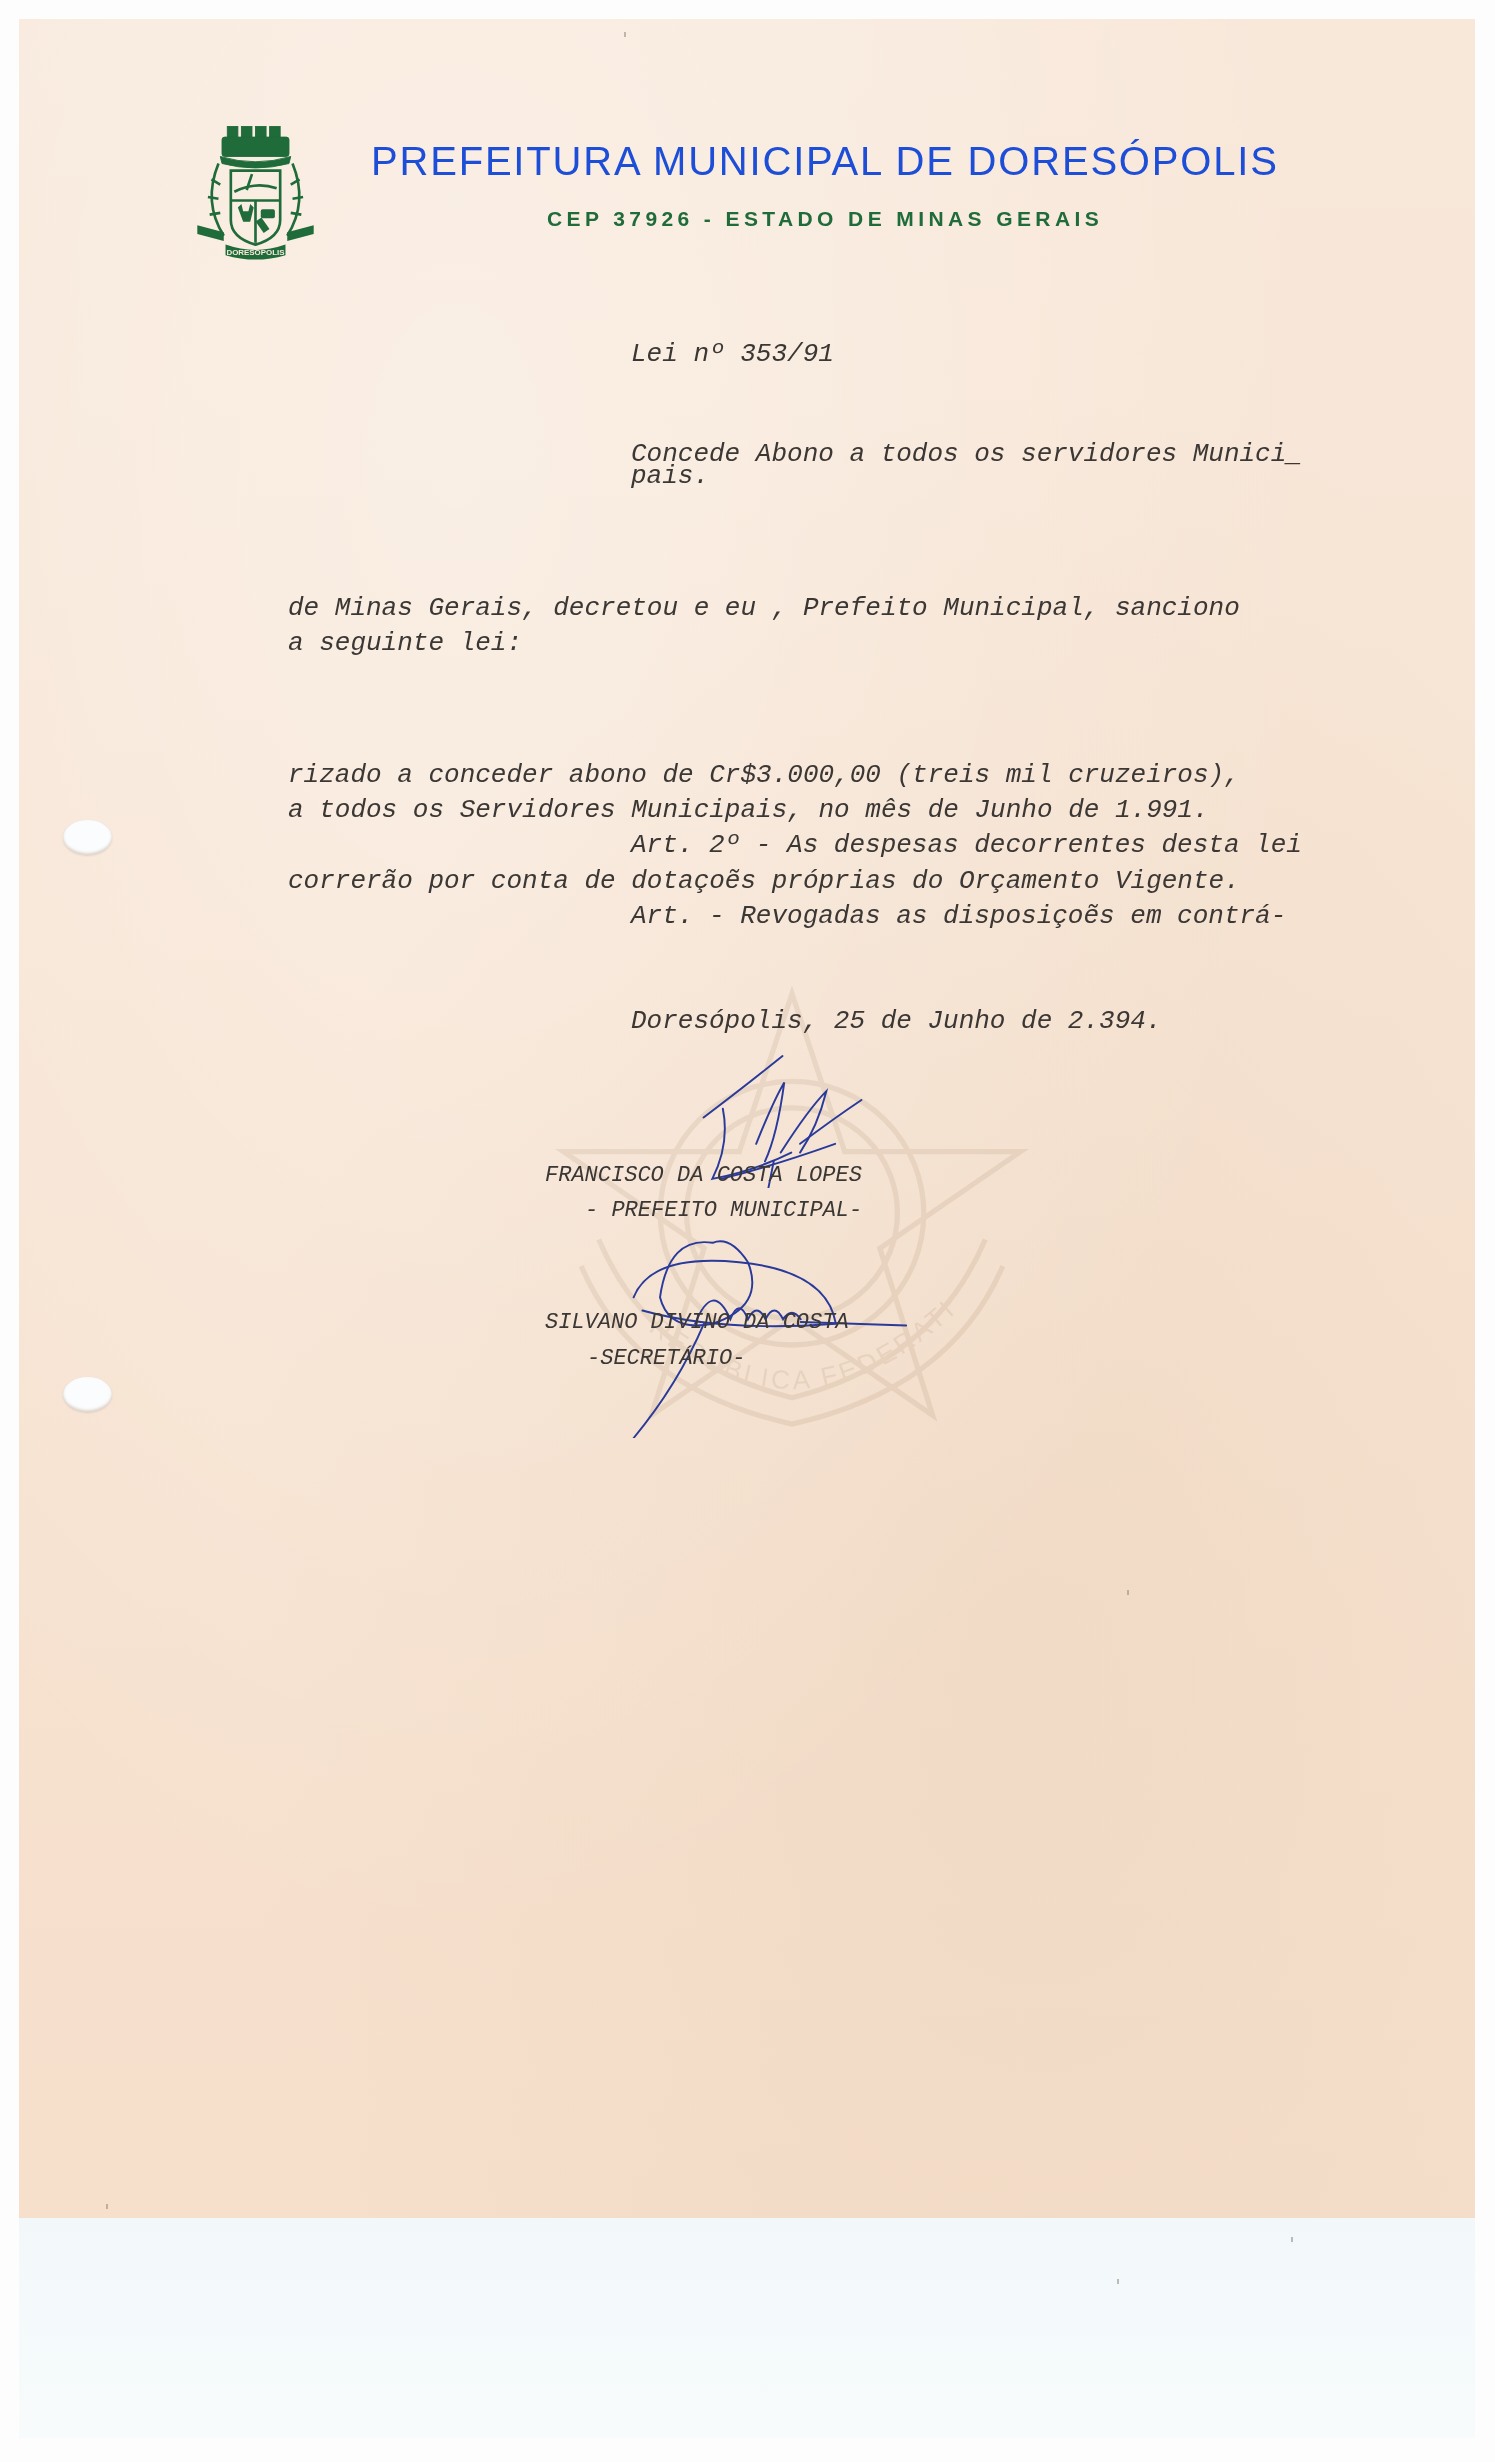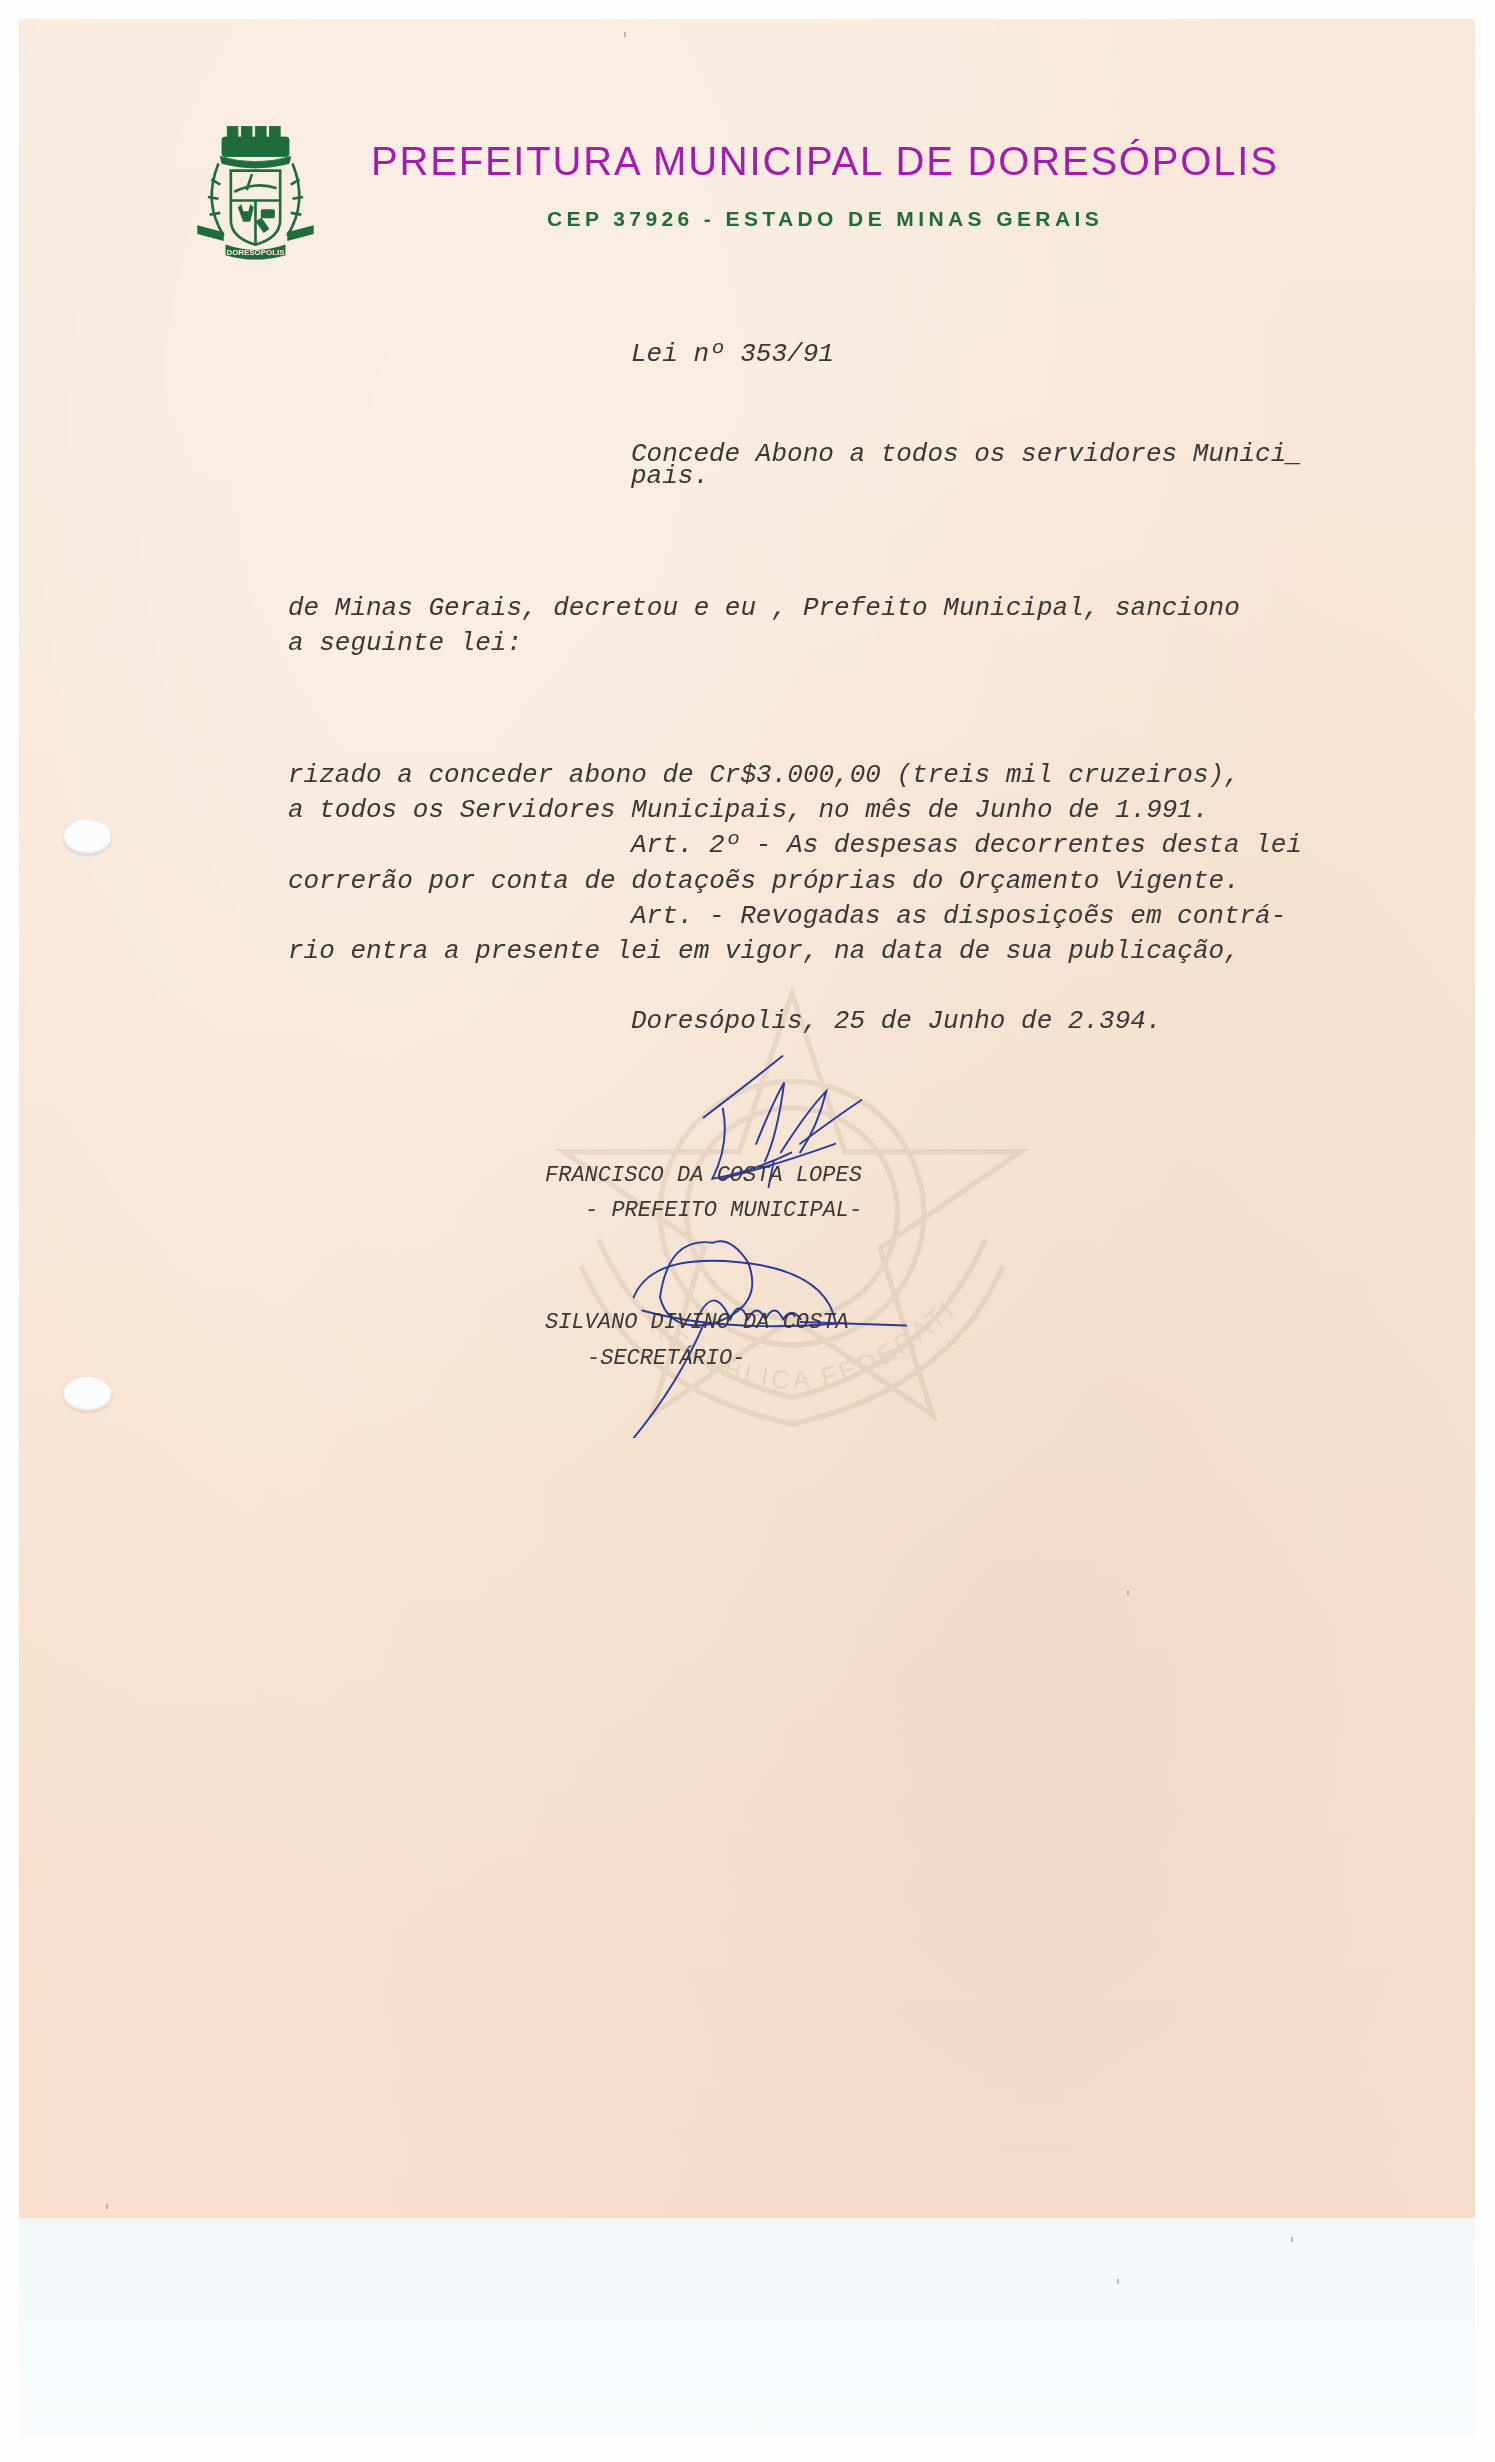--- a/index.html
+++ b/index.html
@@ -59,21 +59,21 @@
       width: 141px;
       height: 141px;
     }
     .lh-title {
       position: absolute;
       left: 186px;
       top: 16px;
       font-family: "Liberation Sans", sans-serif;
       font-size: 40px;
       letter-spacing: 1.8px;
-      color: #a21caf;
+      color: #1d4ed8;
       white-space: nowrap;
     }
     .lh-subtitle {
       position: absolute;
       left: 362px;
       top: 84px;
       font-family: "Liberation Sans", sans-serif;
       font-weight: bold;
       font-size: 21px;
       letter-spacing: 4.4px;
@@ -190,21 +190,20 @@
   <div class="typed" style="left:288px; top:591px;">de Minas Gerais, decretou e eu , Prefeito Municipal, sanciono</div>
   <div class="typed" style="left:288px; top:626px;">a seguinte lei:</div>
 
   <div class="typed" style="left:288px; top:758px;">rizado a conceder abono de Cr$3.000,00 (treis mil cruzeiros),</div>
   <div class="typed" style="left:288px; top:793px;">a todos os Servidores Municipais, no mês de Junho de 1.991.</div>
 
   <div class="typed" style="left:631px; top:828px;">Art. 2º - As despesas decorrentes desta lei</div>
   <div class="typed" style="left:288px; top:864px;">correrão por conta de dotaçoẽs próprias do Orçamento Vigente.</div>
 
   <div class="typed" style="left:631px; top:899px;">Art. - Revogadas as disposiçoẽs em contrá-</div>
-  <div class="typed" style="left:288px; top:934px;">rio entra a presente lei em vigor, na data de sua publicação,</div>
 
   <div class="typed" style="left:631px; top:1004px;">Doresópolis, 25 de Junho de 2.394.</div>
 
   <svg class="signature" style="left:686px; top:1047px;" width="193" height="141" viewBox="0 0 220 160">
     <g fill="none" stroke="#2a3a9a" stroke-width="2.2" stroke-linecap="round">
       <path d="M20 80 Q60 50 110 10"></path>
       <path d="M42 70 Q50 110 30 150 Q80 140 120 120"></path>
       <path d="M80 110 Q100 60 112 40 Q104 100 90 130"></path>
       <path d="M108 120 Q140 70 160 50 Q150 90 130 120"></path>
       <path d="M130 110 Q170 80 200 60"></path>

